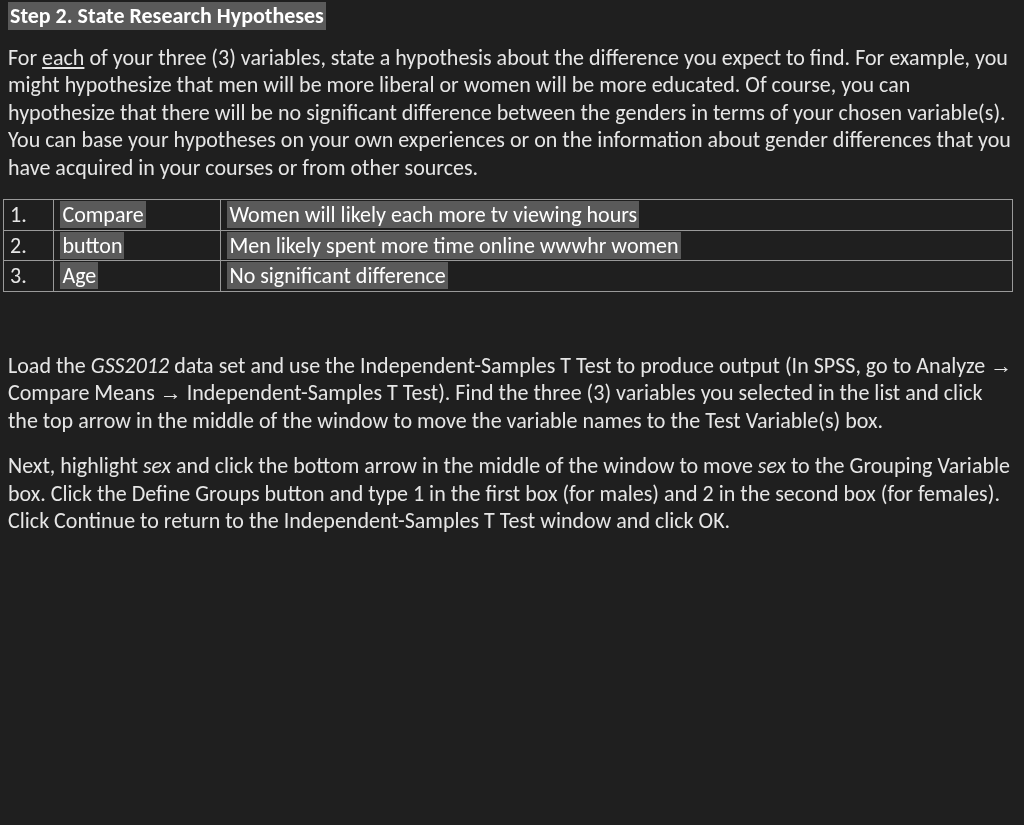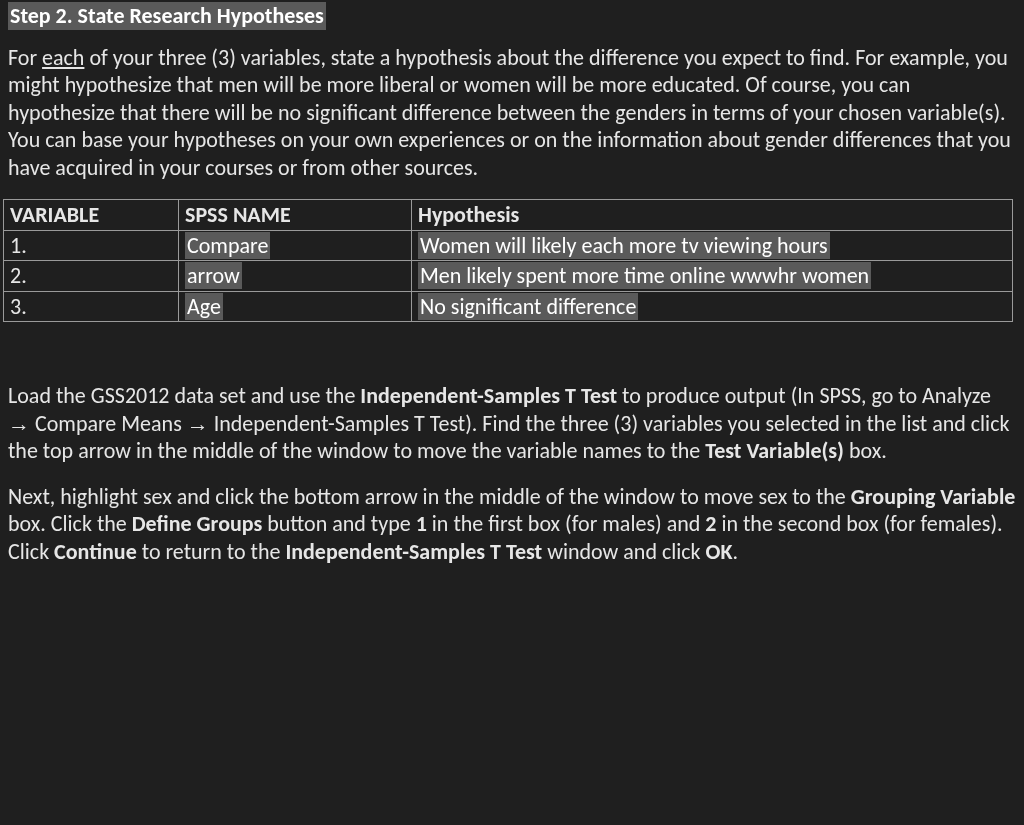--- a/index.html
+++ b/index.html
@@ -23,22 +23,22 @@
   .heading {
     display: inline-block;
     font-weight: bold;
     margin: 0;
   }
   .para {
     margin: 14px 0 18px 0;
     color: #e6e6e6;
   }
   .u { text-decoration: underline; text-align: right; }
-  .b { font-weight: bold; }
-  .i { }
+  .b { font-weight: normal; }
+  .i { font-style: italic; }
 
   table.vars {
     border-collapse: collapse;
     width: 1010px;
     margin-left: -5px;
   }
   table.vars th, table.vars td {
     border: 1px solid #9a9a9a;
     padding: 1px 6px 1px 6px;
     text-align: left;
@@ -62,33 +62,28 @@
   <div>
     <span class="heading hl">Step 2. State Research Hypotheses</span>
   </div>
 
   <p class="para">
     <span>For </span><span class="u">each</span><span> of your three (3) variables, state a hypothesis about the difference you expect to find. For example, you might hypothesize that men will be more liberal or women will be more educated.  Of course, you can hypothesize that there will be no significant difference between the genders in terms of your chosen variable(s).  You can base your hypotheses on your own experiences or on the information about gender differences that you have acquired in your courses or from other sources.</span>
   </p>
 
   <table class="vars">
     <tbody>
-        <tr>
-      <th class="col-var">VARIABLE</th>
-      <th class="col-spss">SPSS NAME</th>
-      <th>Hypothesis</th>
-    </tr>
     <tr>
       <td>1.</td>
       <td><span class="hl">Compare</span></td>
       <td><span class="hl">Women will likely each more tv viewing hours</span></td>
     </tr>
     <tr>
       <td>2.</td>
-      <td><span class="hl">arrow</span></td>
+      <td><span class="hl">button</span></td>
       <td><span class="hl">Men likely spent more time online wwwhr women</span></td>
     </tr>
     <tr>
       <td>3.</td>
       <td><span class="hl">Age</span></td>
       <td><span class="hl">No significant difference</span></td>
     </tr>
   </tbody>
     </table>
 

